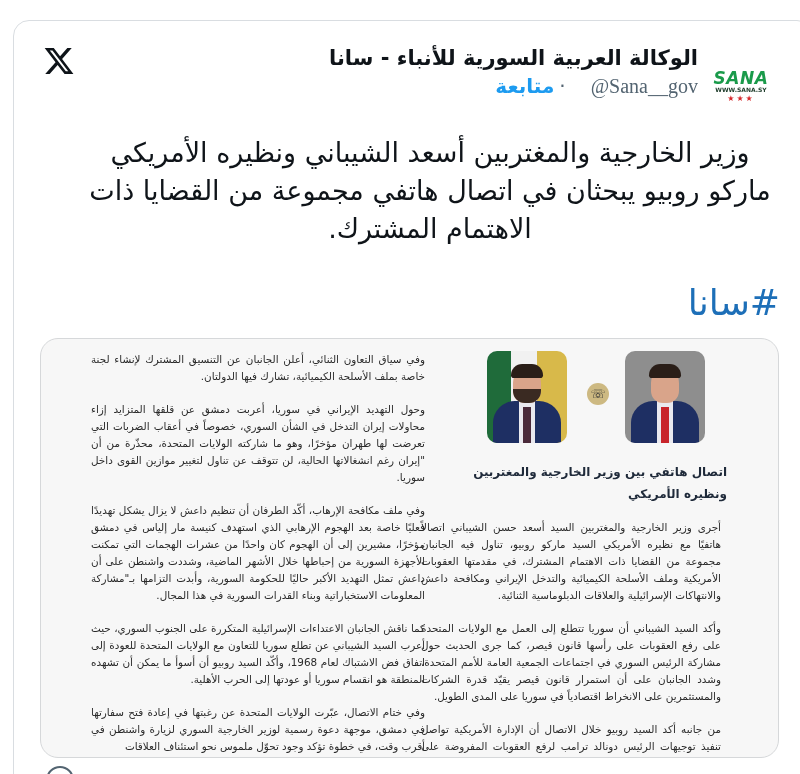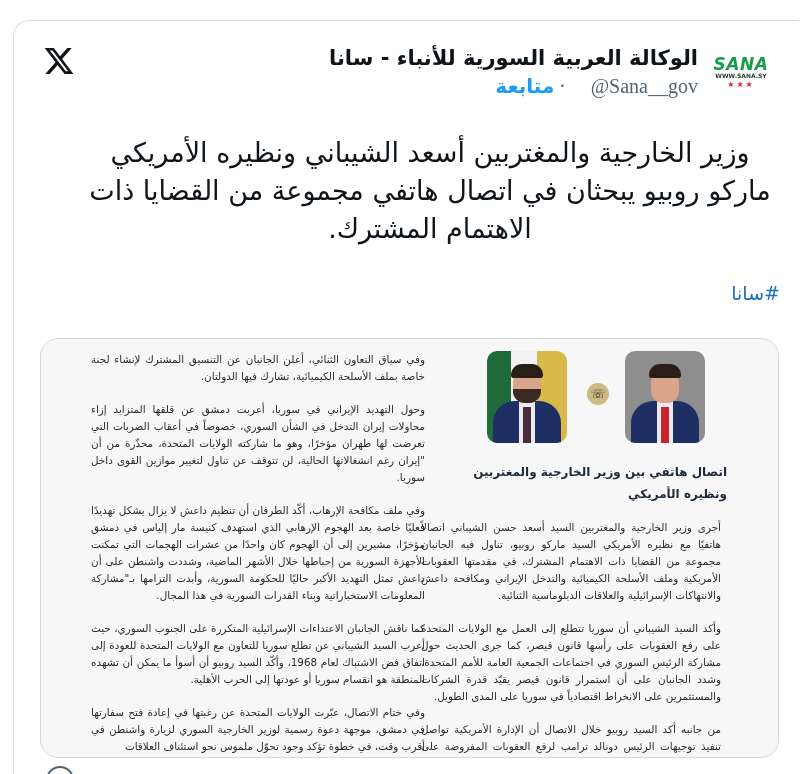--- a/index.html
+++ b/index.html
@@ -9,36 +9,36 @@
       font-family: "DejaVu Sans", sans-serif;
       position: relative;
     }
     .tweet {
       position: absolute; left: 13px; top: 20px; width: 800px; height: 800px;
       border: 1px solid #d9dde1; border-radius: 16px; background: #fff;
       box-sizing: border-box;
     }
     .x-logo { position: absolute; left: 42px; top: 45px; width: 34px; height: 32px; }
     .header { position: absolute; right: 30px; top: 44px; direction: rtl; display: flex; align-items: flex-start; gap: 14px; }
-    .sana-logo { width: 58px; height: 40px; display: flex; flex-direction: column; align-items: center; margin-top: 12px; }
+    .sana-logo { width: 58px; height: 40px; display: flex; flex-direction: column; align-items: center; margin-top: 26px; }
     .sana-logo .word { font-family: "DejaVu Sans", sans-serif; font-weight: bold; font-style: italic; color: #1a9a4a; font-size: 17px; letter-spacing: 0.5px; line-height: 16px; }
     .sana-logo .url { font-size: 6px; font-weight: bold; color: #1d3b2a; line-height: 8px; }
     .sana-logo .stars { color: #d6282c; font-size: 8px; letter-spacing: 2px; line-height: 9px; }
     .name-col { display: flex; flex-direction: column; align-items: flex-start; }
     .display-name { font-size: 21px; font-weight: bold; color: #0f1419; line-height: 28px; }
     .handle-row { display: flex; direction: rtl; align-items: center; gap: 5px; font-size: 20px; line-height: 28px; }
     .follow { color: #1d9bf0; font-weight: bold; }
     .dot { color: #536471; }
     .handle { color: #536471; direction: ltr; font-family: Liberation Serif, serif; margin-left: 20px; }
     .tweet-text {
       position: absolute; right: 20px; top: 134px; width: 700px;
       direction: rtl; text-align: center;
       font-size: 27px; line-height: 38px; color: #0f1419;
     }
-    .hashtag { position: absolute; right: 20px; top: 282px; direction: rtl; font-size: 19px; color: #1d6fb8; }
+    .hashtag { position: absolute; right: 20px; top: 282px; direction: rtl; font-size: 36px; color: #1d6fb8; }
     .media {
       position: absolute; left: 40px; top: 338px; width: 739px; height: 420px;
       border: 1px solid #d6d8da; border-radius: 18px;
       background: #f7f7f7; box-sizing: border-box; overflow: hidden;
     }
     .col { position: absolute; direction: rtl; text-align: justify; font-size: 10.4px; line-height: 17px; color: #2a2a2a; }
     .col p { margin: 0 0 16px 0; }
     .col-right { left: 380px; width: 300px; top: 180px; }
     .col-left { left: 50px; width: 334px; top: 12px; }
     .photos { position: absolute; left: 446px; top: 12px; width: 250px; height: 100px; }

